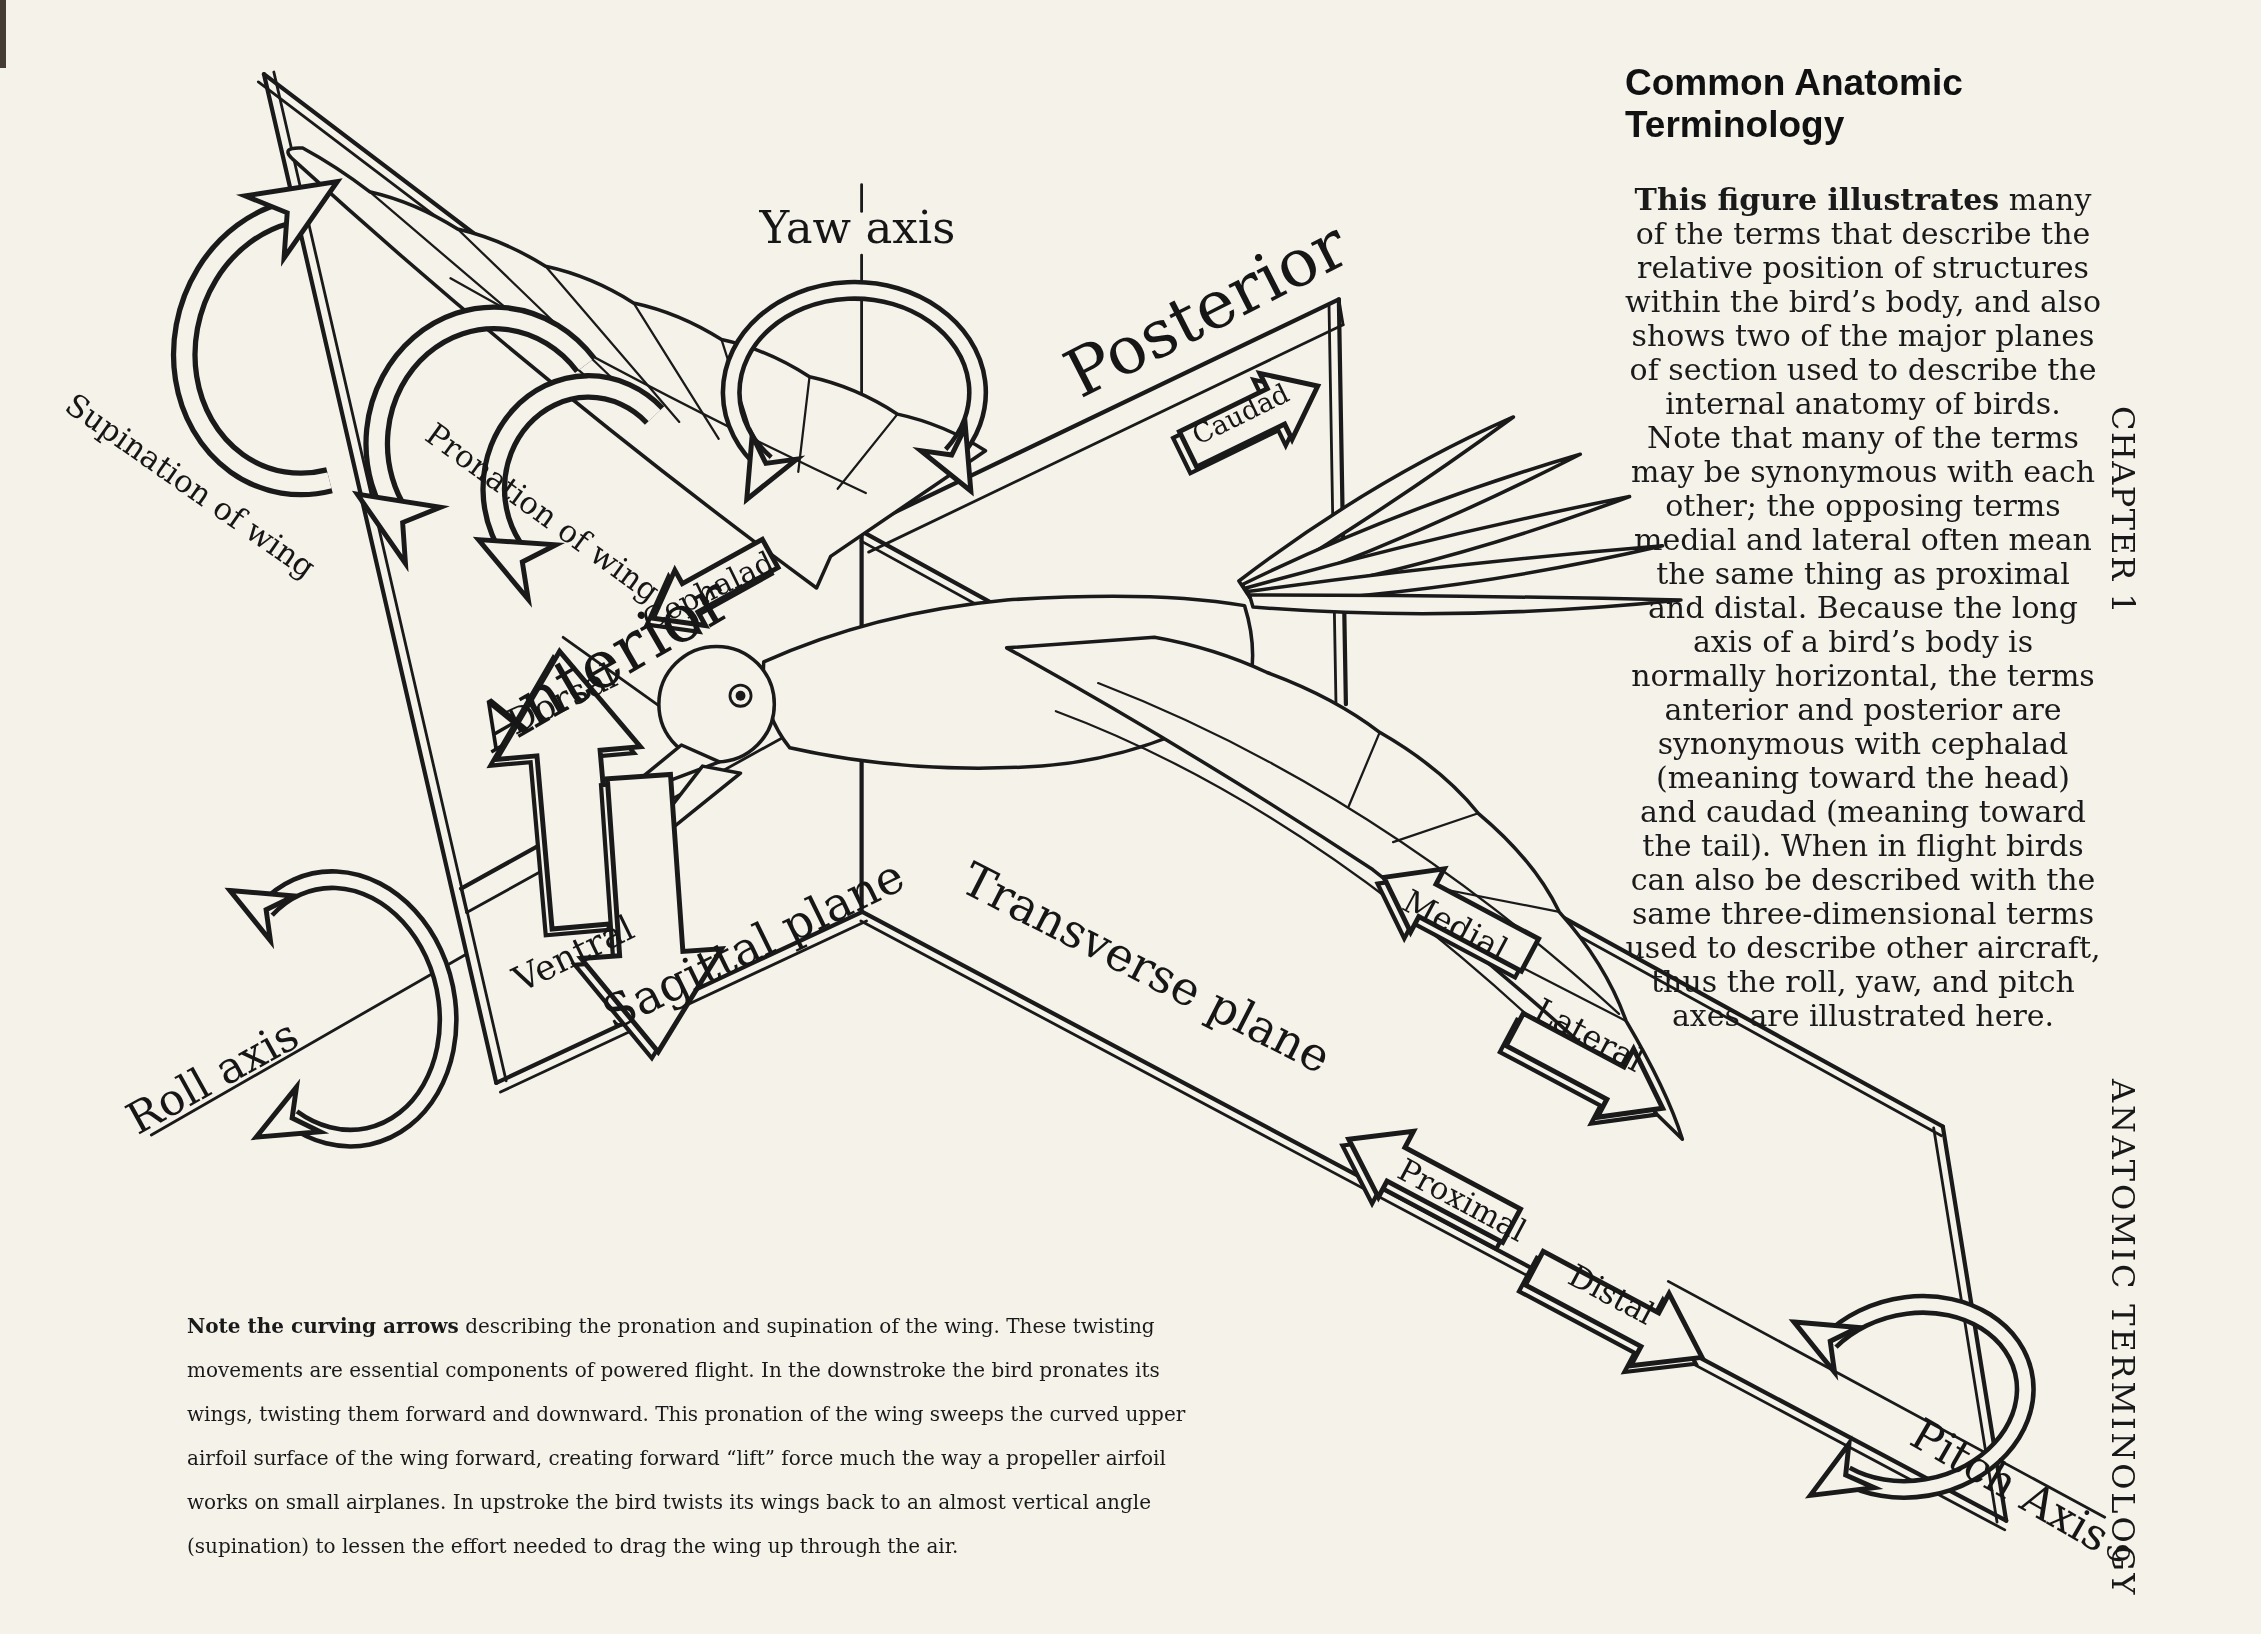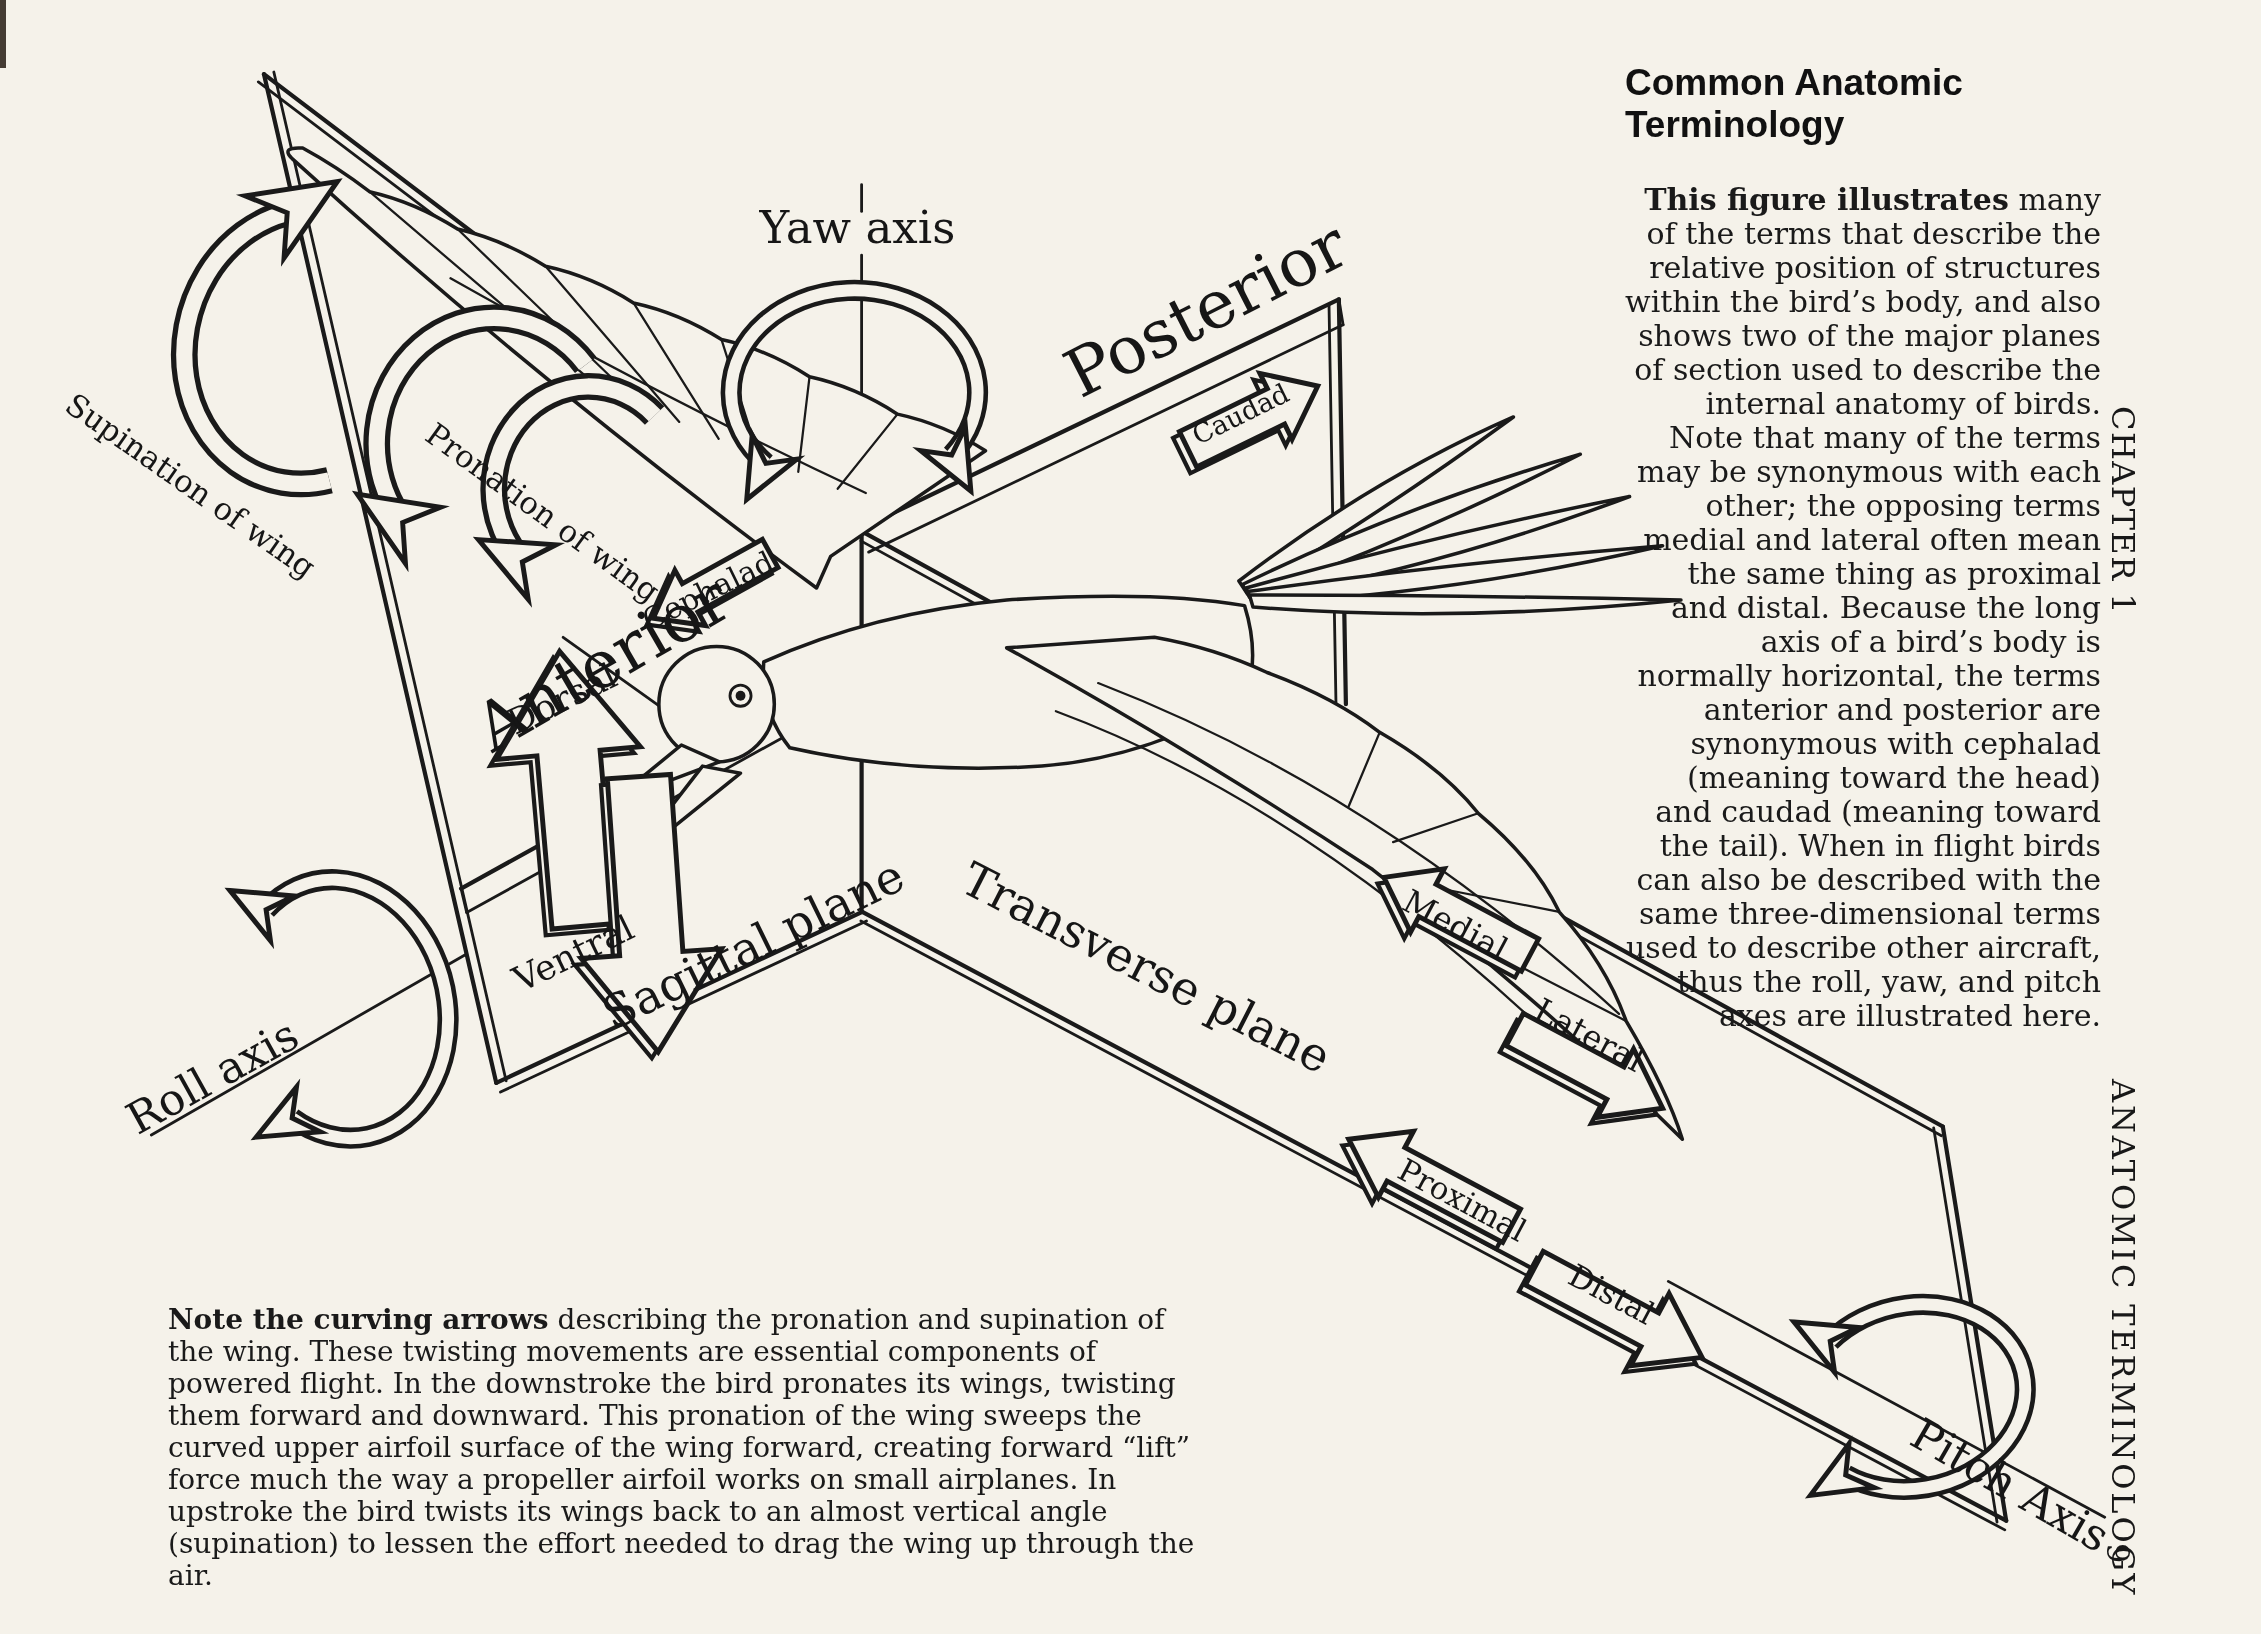--- a/index.html
+++ b/index.html
@@ -27,22 +27,22 @@
   .arrshadow{fill:#f5f2ea;stroke:#1a1a1a;stroke-width:6;stroke-linejoin:miter;}
   .head{fill:#f5f2ea;stroke:#1a1a1a;stroke-width:7;stroke-linejoin:miter;}
   .dlabel{font-family:"DejaVu Serif",serif;fill:#161616;text-anchor:middle;}
 
   
   #article{position:absolute;left:1625px;top:62px;width:476px;}
   #article h1{
     font-family:"Liberation Sans",sans-serif;
     font-size:37px;font-weight:600;margin:0 0 37px 0;color:#111;letter-spacing:0;
   }
-  #article p{font-size:30px;line-height:34px;margin:0;text-align:right;}
-  #caption{position:absolute;left:168px;top:1304px;width:1036px;font-size:28px;line-height:32px;}
+  #article p{font-size:30px;line-height:34px;margin:0;text-align:center;}
+  #caption{position:absolute;left:187px;top:1304px;width:1036px;font-size:20px;line-height:44px;}
   b{font-weight:700;}
 
   .margin-rot{
     position:absolute;
     transform:rotate(90deg);
     transform-origin:left top;
     white-space:nowrap;
     font-size:32px;letter-spacing:2.8px;color:#181818;
   }
   #chapter-label{left:2142px;top:406px;letter-spacing:1.4px;}

